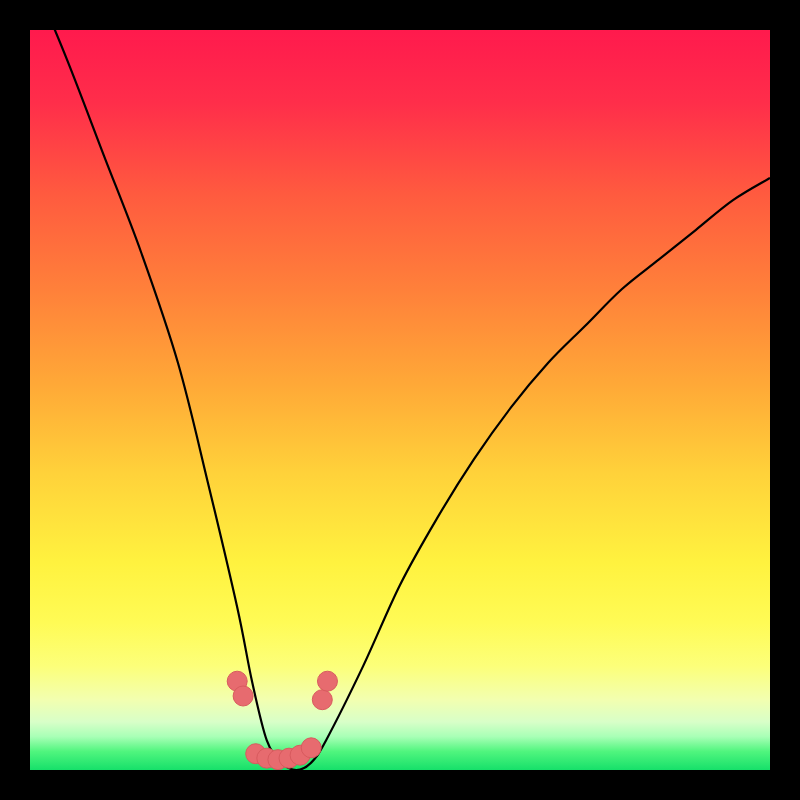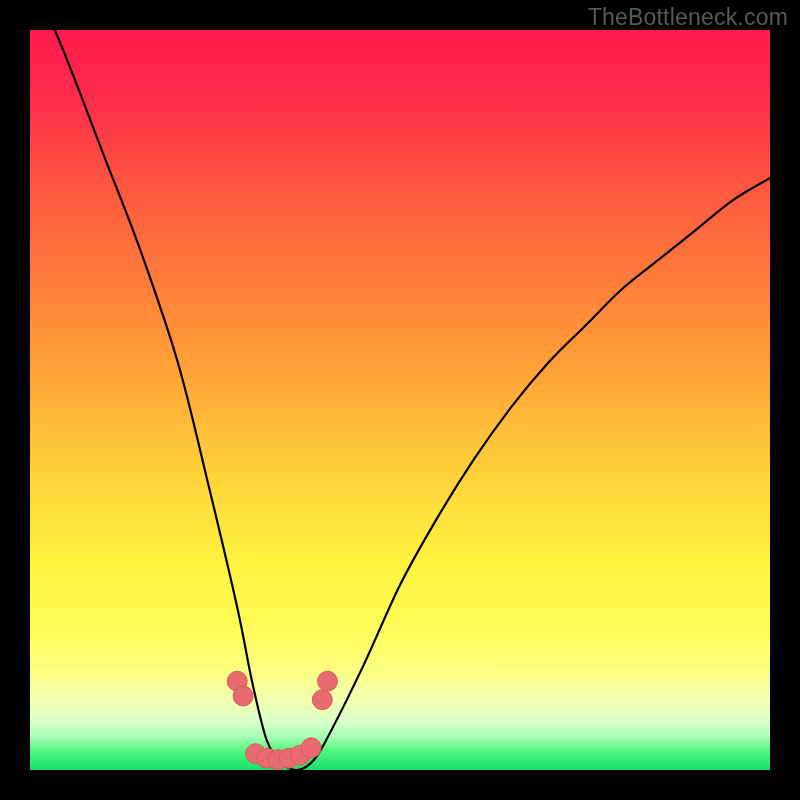--- a/index.html
+++ b/index.html
@@ -90,14 +90,13 @@
           <circle cx="247.90" cy="729.64" r="10" fill="#e76b6f" stroke="#d85a5e" stroke-width="1"></circle>
           <circle cx="259.00" cy="728.16" r="10" fill="#e76b6f" stroke="#d85a5e" stroke-width="1"></circle>
           <circle cx="270.10" cy="725.20" r="10" fill="#e76b6f" stroke="#d85a5e" stroke-width="1"></circle>
           <circle cx="281.20" cy="717.80" r="10" fill="#e76b6f" stroke="#d85a5e" stroke-width="1"></circle>
           <circle cx="292.30" cy="669.70" r="10" fill="#e76b6f" stroke="#d85a5e" stroke-width="1"></circle>
           <circle cx="297.48" cy="651.20" r="10" fill="#e76b6f" stroke="#d85a5e" stroke-width="1"></circle>
         </g>
     </svg>
   </div>
 
-  <div class="watermark">TheBottleneck.com</div>
 </div>
 
 </body></html>

